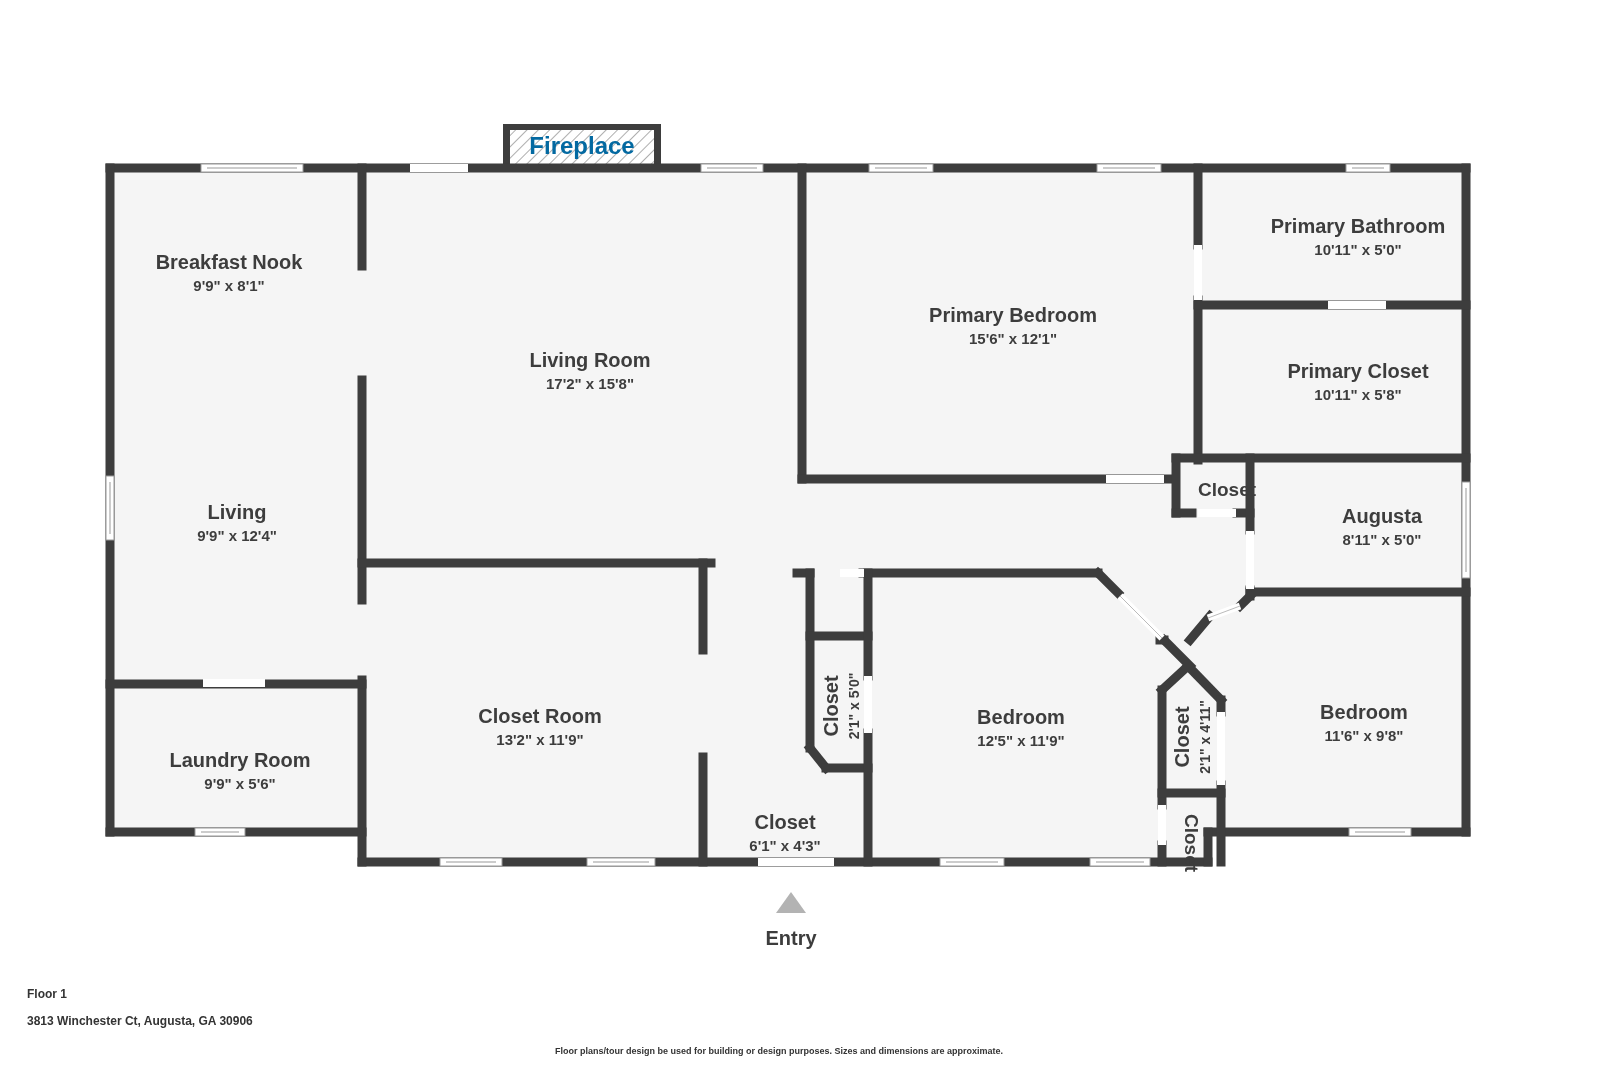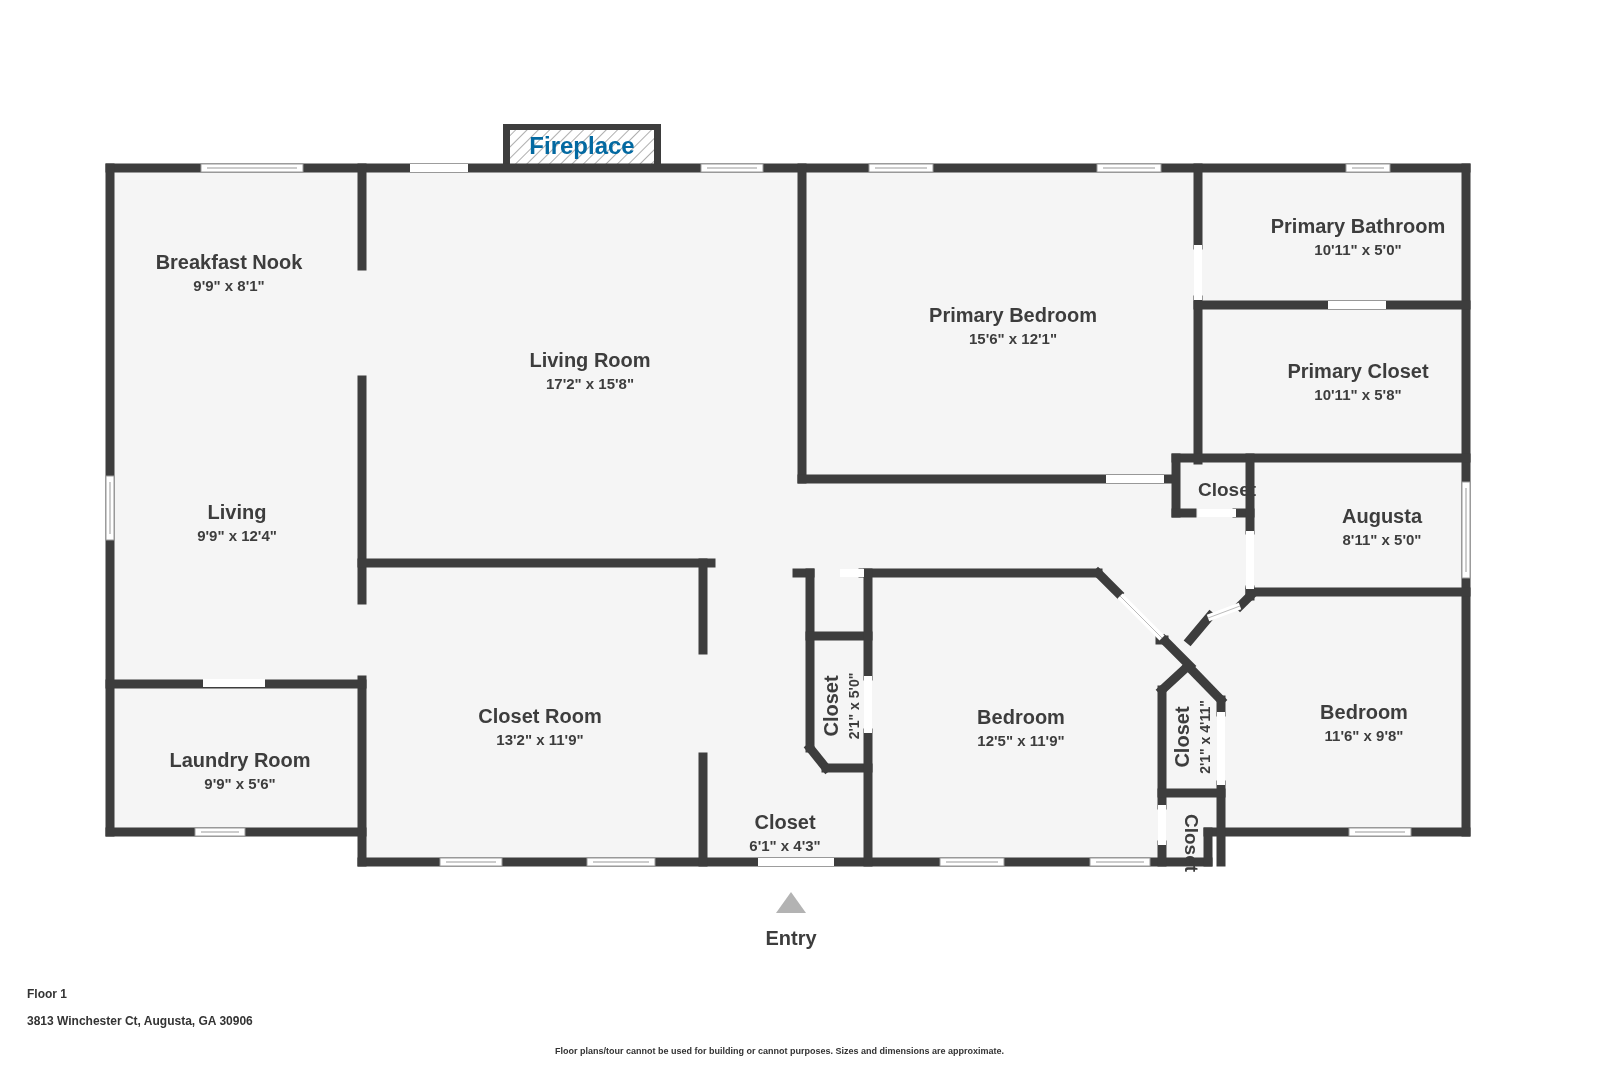--- a/index.html
+++ b/index.html
@@ -232,13 +232,13 @@
   <span class="dim">6'1" x 4'3"</span>
 </div>
 <div class="lbl small rot-right" style="left:1191px; top:843px;">
   <span class="name">Closet</span>
 </div>
 
 <div class="entry-label" style="left:791px; top:927px;text-align:center;">Entry</div>
 
 <div class="footer" style="left:27px; top:1014px;">3813 Winchester Ct, Augusta, GA 30906</div>
 <div class="footer" style="left:27px; top:987px;">Floor 1</div>
-<div class="disclaimer" style="left:555px; top:1046px;">Floor plans/tour cannot be used for building or cannot purposes. Sizes and dimensions are approximate.</div>
+<div class="disclaimer" style="left:555px; top:1046px;">Floor plans/tour design be used for building or design purposes. Sizes and dimensions are approximate.</div>
 
 </body></html>

